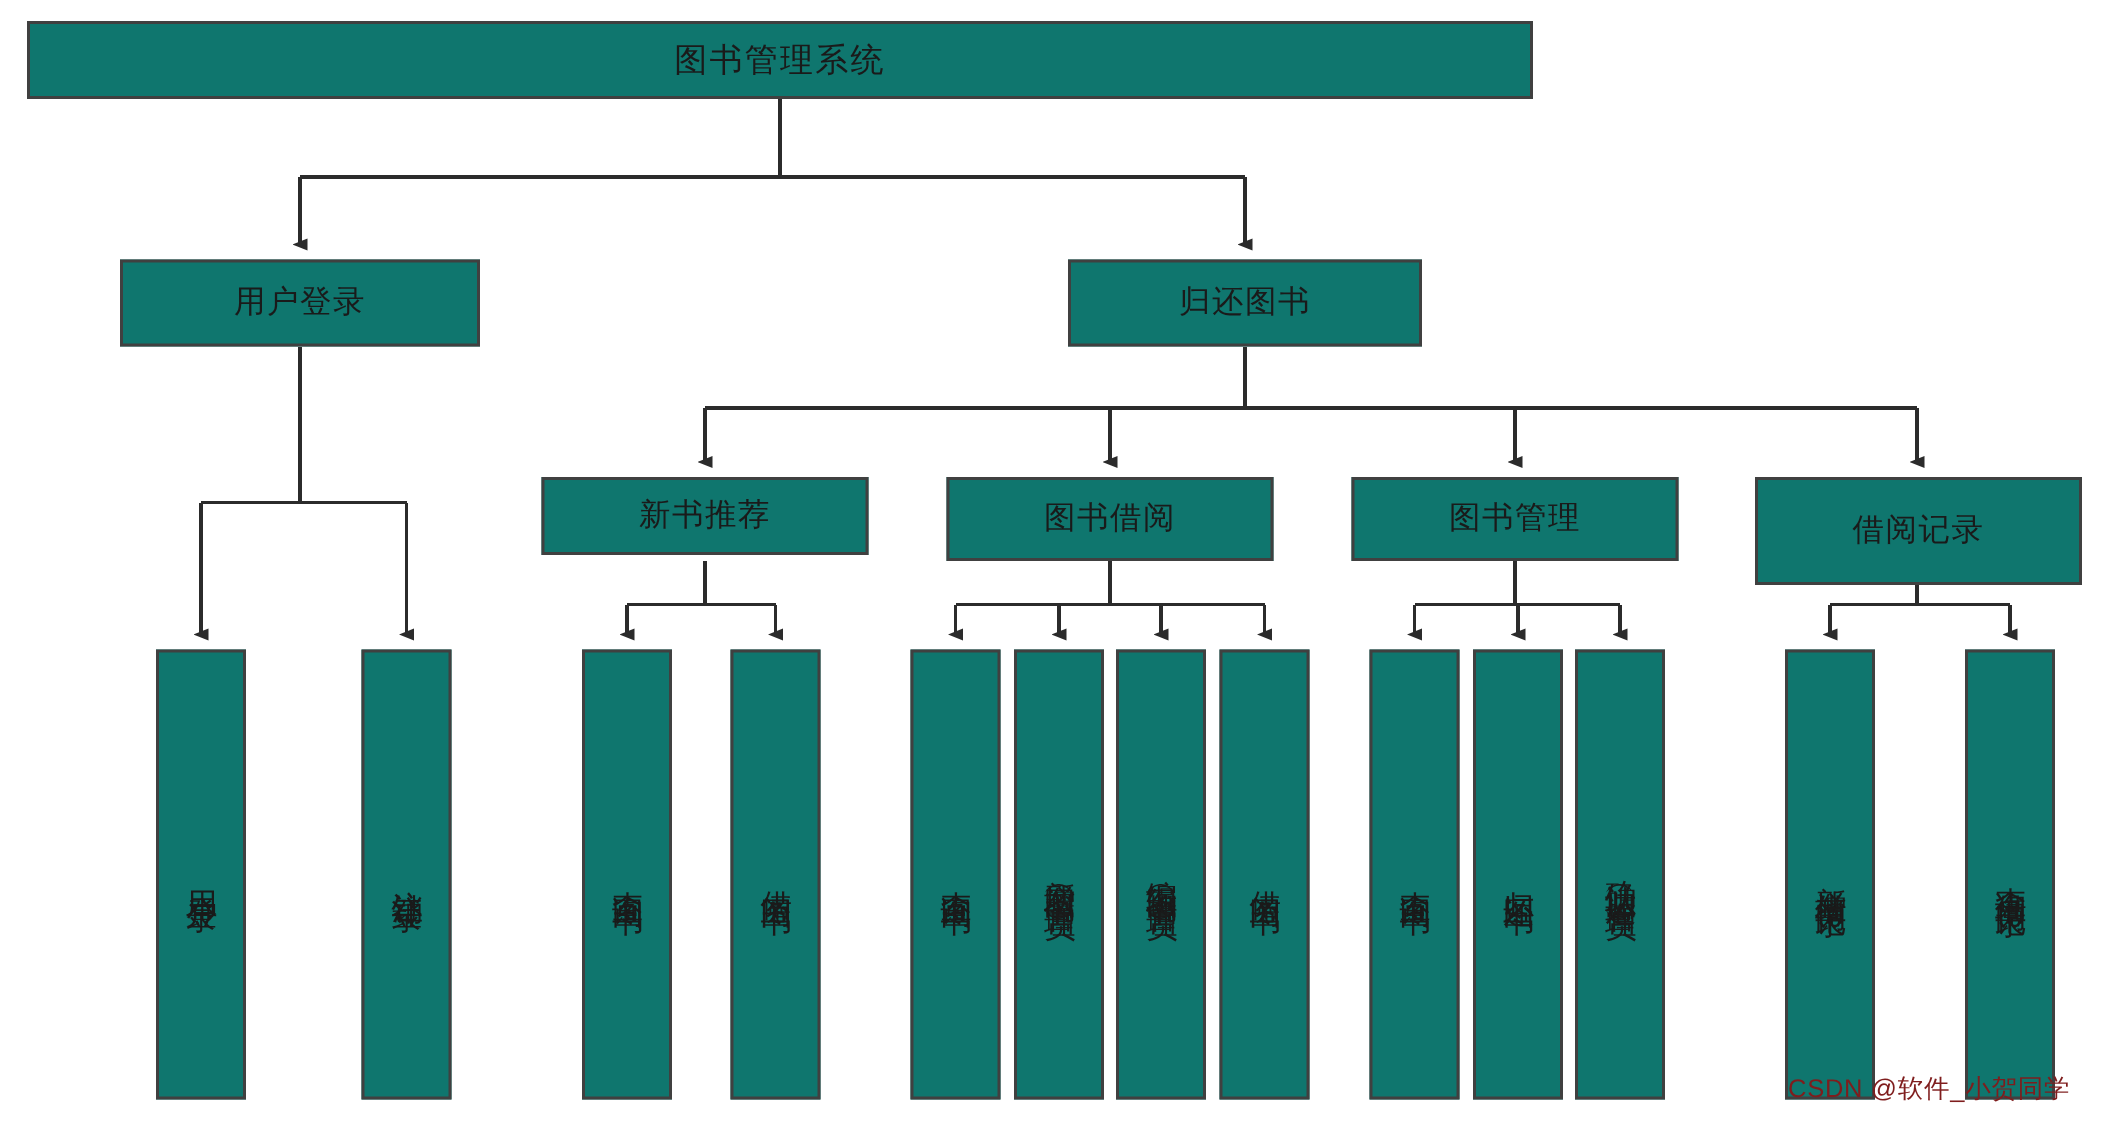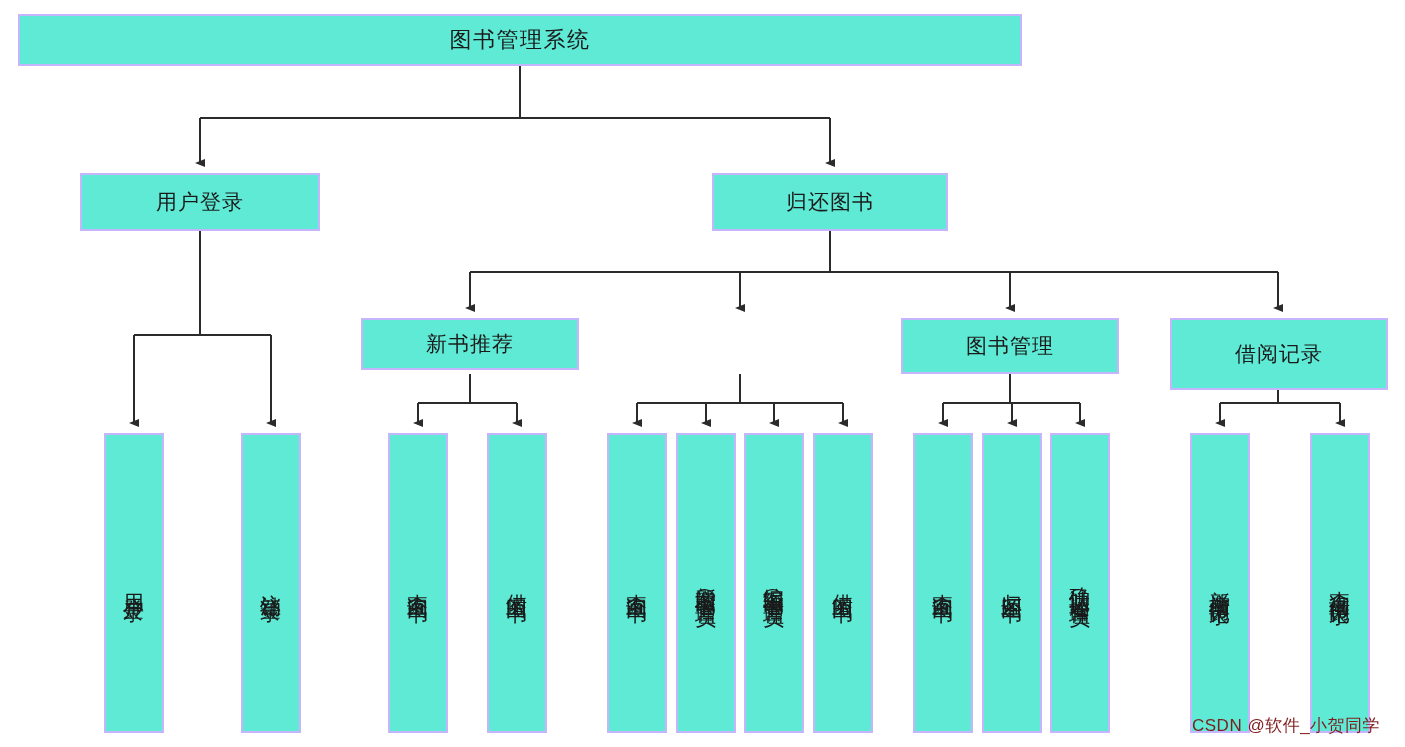--- a/index.html
+++ b/index.html
@@ -24,22 +24,22 @@
     position: absolute;
     left: 0;
     top: 0;
     width: 1405px;
     height: 747px;
     pointer-events: none;
   }
   .node {
     position: absolute;
     box-sizing: border-box;
-    border: 2px solid #c4b5fd;
-    background: #5eead4;
+    border: 2px solid #404040;
+    background: #0f766e;
     color: #1a1a1a;
     display: flex;
     align-items: center;
     justify-content: center;
     text-align: center;
     line-height: 1.15;
   }
   .node.horiz {
     font-size: 21px;
     letter-spacing: 1px;
@@ -132,20 +132,23 @@
   <div class="node horiz" id="node-l2-0" style="left: 80px; top: 173px; width: 240px; height: 58px;">
     <span>用户登录</span>
   </div>
   <div class="node horiz" id="node-l2-1" style="left: 712px; top: 173px; width: 236px; height: 58px;">
     <span>归还图书</span>
   </div>
 
   <div class="node horiz" id="node-l3-0" style="left: 361px; top: 318px; width: 218px; height: 52px;">
     <span>新书推荐</span>
   </div>
+  <div class="node horiz" id="node-l3-1" style="left: 631px; top: 318px; width: 218px; height: 56px;">
+    <span>图书借阅</span>
+  </div>
   <div class="node horiz" id="node-l3-2" style="left: 901px; top: 318px; width: 218px; height: 56px;">
     <span>图书管理</span>
   </div>
   <div class="node horiz" id="node-l3-3" style="left: 1170px; top: 318px; width: 218px; height: 72px;">
     <span>借阅记录</span>
   </div>
 
   <div class="node leaf" id="node-leaf-0" style="left: 104px; top: 433px; width: 60px; height: 300px;">
     <span class="vlabel">用户登录</span>
   </div>

